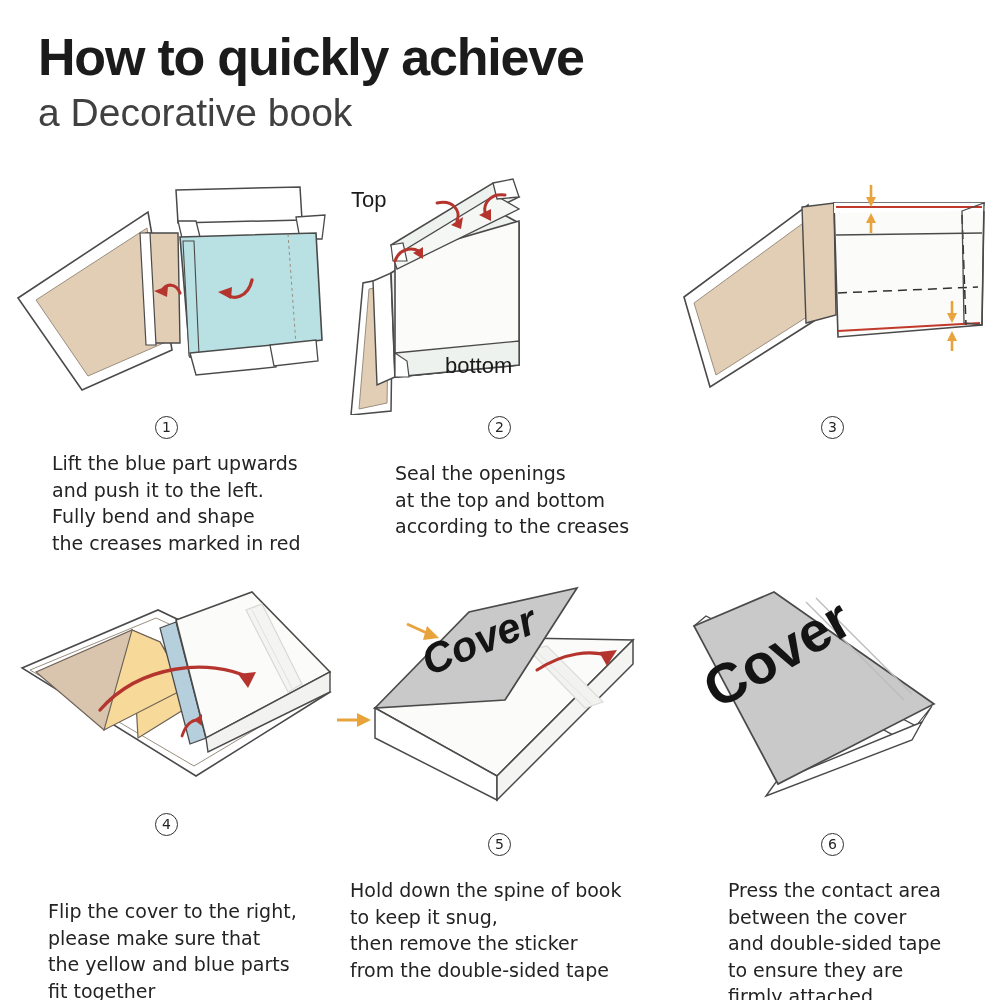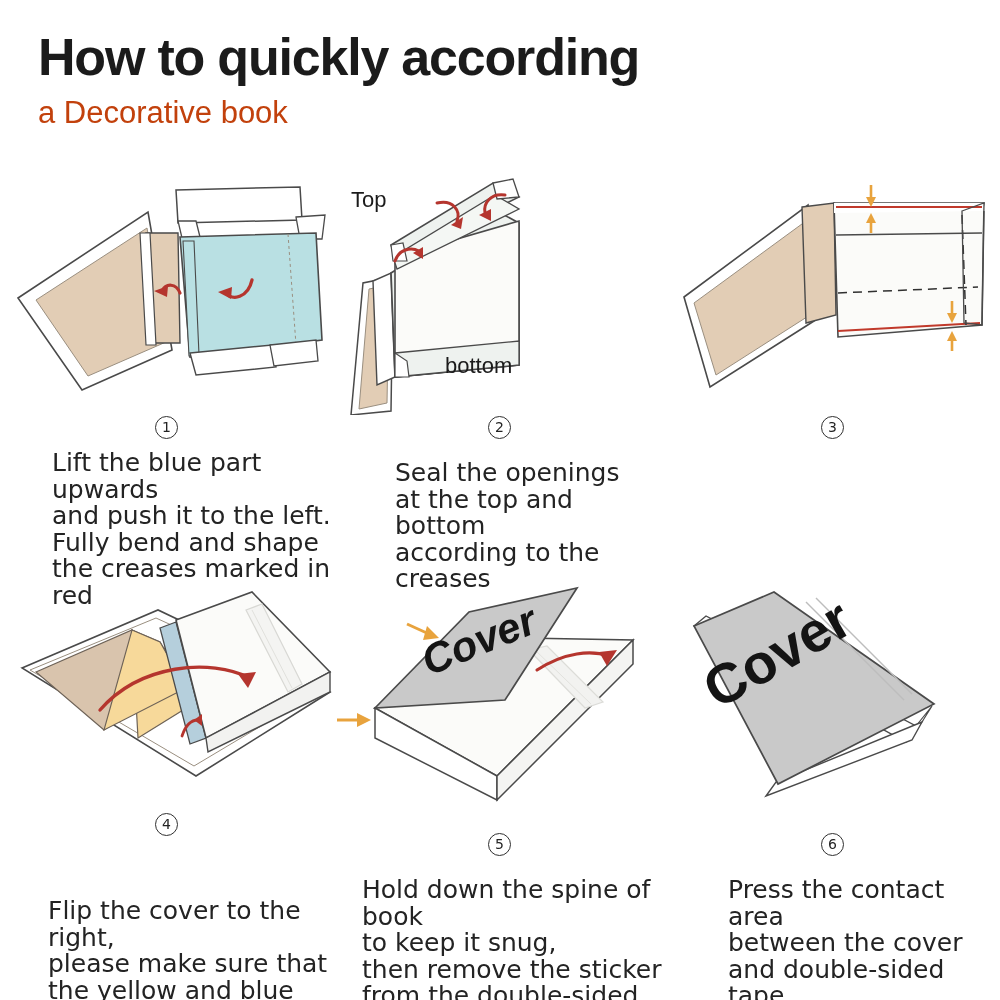--- a/index.html
+++ b/index.html
@@ -25,23 +25,23 @@
     font-size: 52px;
     line-height: 58px;
     letter-spacing: -1.2px;
     color: #1b1b1b;
     margin: 0;
     white-space: nowrap;
   }
   .subtitle {
     font-family: "Liberation Sans", sans-serif;
     font-weight: normal;
-    font-size: 31px;
+    font-size: 39px;
     line-height: 38px;
-    color: #c2410c;
+    color: #404040;
     margin: 8px 0 0 0;
     white-space: nowrap;
   }
 
   
   .steps { position: absolute; left: 0; top: 165px; width: 1000px; }
   .row { position: relative; width: 1000px; height: 415px; }
   .step { position: absolute; top: 0; width: 333px; height: 415px; }
   .step.c0 { left: 0px; }
   .step.c1 { left: 333px; }
@@ -73,32 +73,32 @@
     border-radius: 50%;
     font-size: 14px;
     text-align: center;
     color: #242424;
   }
 
   .caption {
     position: absolute;
     top: 288px;
     font-family: "DejaVu Sans", "Liberation Sans", sans-serif;
-    font-size: 25px;
+    font-size: 19px;
     line-height: 26.5px;
     color: #232323;
     white-space: pre-line;
   }
 
   
   .step.s1 .caption { left: 52px; top: 285px; }
   .step.s2 .caption { left: 62px; top: 295px; }
   .step.s3 .caption { left: 64px; top: 285px; }
   .step.s4 .caption { left: 48px; top: 318px; }
-  .step.s5 .caption { left: 29px; top: 297px; }
+  .step.s5 .caption { left: 17px; top: 297px; }
   .step.s6 .caption { left: 62px; top: 297px; }
 
   .step.s1 .step-number { top: 248px; }
   .step.s2 .step-number { top: 248px; }
   .step.s3 .step-number { top: 248px; }
   .step.s4 .step-number { top: 230px; }
   .step.s5 .step-number { top: 250px; }
   .step.s6 .step-number { top: 250px; }
 
   
@@ -107,21 +107,21 @@
   .cover-label {
     font-family: "Liberation Sans", sans-serif;
     font-weight: bold;
     fill: #141414;
   }
 </style>
 </head>
 <body>
 
 <div class="header">
-  <h1 class="title">How to quickly according</h1>
+  <h1 class="title">How to quickly achieve</h1>
   <h2 class="subtitle">a Decorative book</h2>
 </div>
 
 <div class="steps">
 
   <div class="row row1">
 
     <div class="step c0 s1">
       <div class="figure">
         <svg width="333" height="250" viewBox="0 0 333 250">

